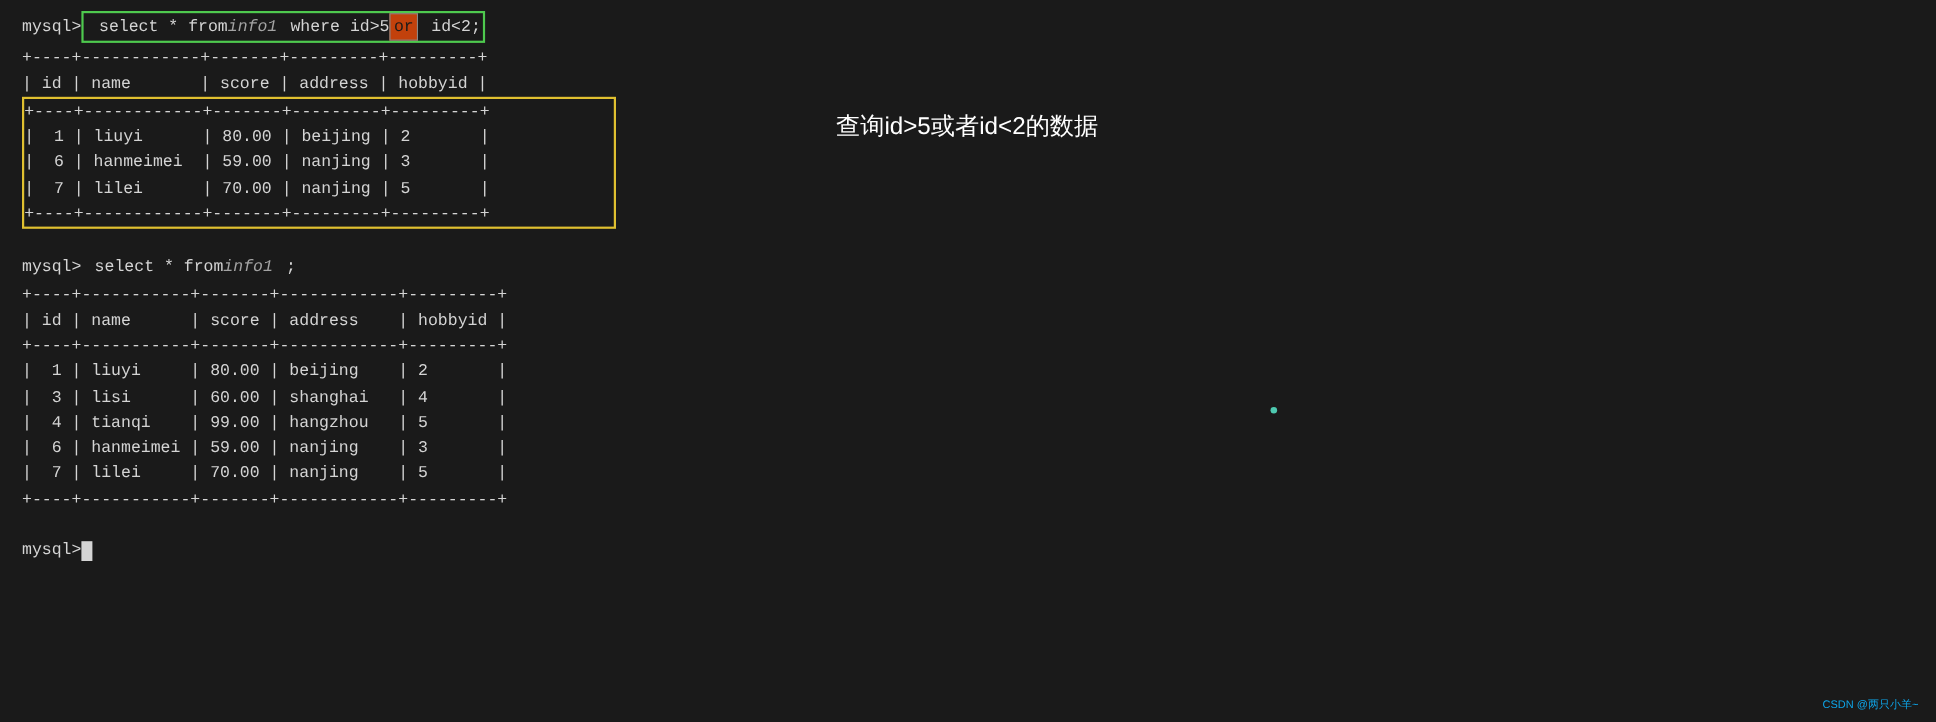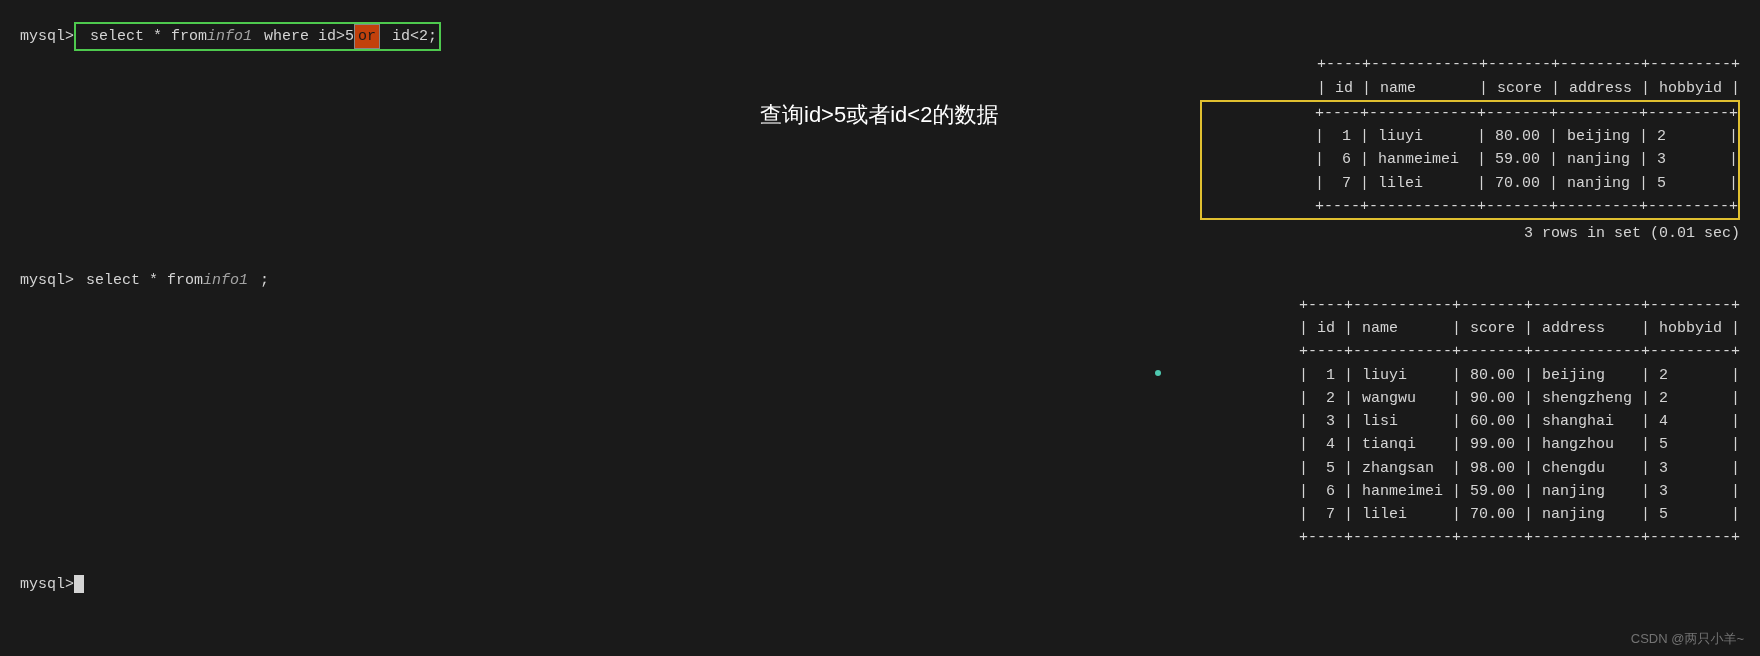--- a/index.html
+++ b/index.html
@@ -7,24 +7,23 @@
       background-color: #1a1a1a;
       font-family: 'Courier New', Courier, monospace;
       font-size: 15px;
       color: #d4d4d4;
       width: 1760px;
       height: 656px;
       overflow: hidden;
       position: relative;
     }
     .terminal {
-      padding: 22px 20px;
+      padding: 10px 20px;
       line-height: 1.55;
       position: relative;
-      text-align: right;
     }
     .cmd-text {
       color: #d4d4d4;
       margin-left: 12px;
     }
     .info-text {
       position: absolute;
       top: 100px;
       left: 760px;
       color: #ffffff;
@@ -38,22 +37,22 @@
       left: 1155px;
       width: 6px;
       height: 6px;
       background-color: #4ec9b0;
       border-radius: 50%;
     }
     .watermark {
       position: absolute;
       bottom: 8px;
       right: 16px;
-      color: #737373;
-      font-size: 13px;
+      color: #0ea5e9;
+      font-size: 10px;
       font-family: 'SimHei', 'Microsoft YaHei', sans-serif;
     }
     .line {
       white-space: pre;
       display: block;
     }
     .mysql-prompt {
       color: #d4d4d4;
     }
     .teal {
@@ -87,42 +86,39 @@
   <div style="border: 2px solid #e0c030; display:inline-block; width: 540px;">
     <div class="line">+----+------------+-------+---------+---------+</div>
     <div class="line">|  1 | liuyi      | 80.00 | beijing | 2       |</div>
     <div class="line">|  6 | hanmeimei  | 59.00 | nanjing | 3       |</div>
     <div class="line">|  7 | lilei      | 70.00 | nanjing | 5       |</div>
     <div class="line">+----+------------+-------+---------+---------+</div>
   </div>
   <br>
 
   
-  <div class="line" style="margin-top:2px;">3 rows in set (0.01 sec)</div>
 
   
   <div class="line">&nbsp;</div>
 
   
   <div style="display:flex; align-items:center; margin-bottom:2px;">
     <span class="mysql-prompt">mysql&gt; </span>
     <span class="cmd-text">select * from </span>
       <span class="teal">info1</span>
       <span class="cmd-text">;</span>
   </div>
 
   
   <div class="line">+----+-----------+-------+------------+---------+</div>
   <div class="line">| id | name      | score | address    | hobbyid |</div>
   <div class="line">+----+-----------+-------+------------+---------+</div>
   <div class="line">|  1 | liuyi     | 80.00 | beijing    | 2       |</div>
-  <div class="line">|  2 | wangwu    | 90.00 | shengzheng | 2       |</div>
   <div class="line">|  3 | lisi      | 60.00 | shanghai   | 4       |</div>
   <div class="line">|  4 | tianqi    | 99.00 | hangzhou   | 5       |</div>
-  <div class="line">|  5 | zhangsan  | 98.00 | chengdu    | 3       |</div>
   <div class="line">|  6 | hanmeimei | 59.00 | nanjing    | 3       |</div>
   <div class="line">|  7 | lilei     | 70.00 | nanjing    | 5       |</div>
   <div class="line">+----+-----------+-------+------------+---------+</div>
 
   
 
   
   <div class="line">&nbsp;</div>
 
   

